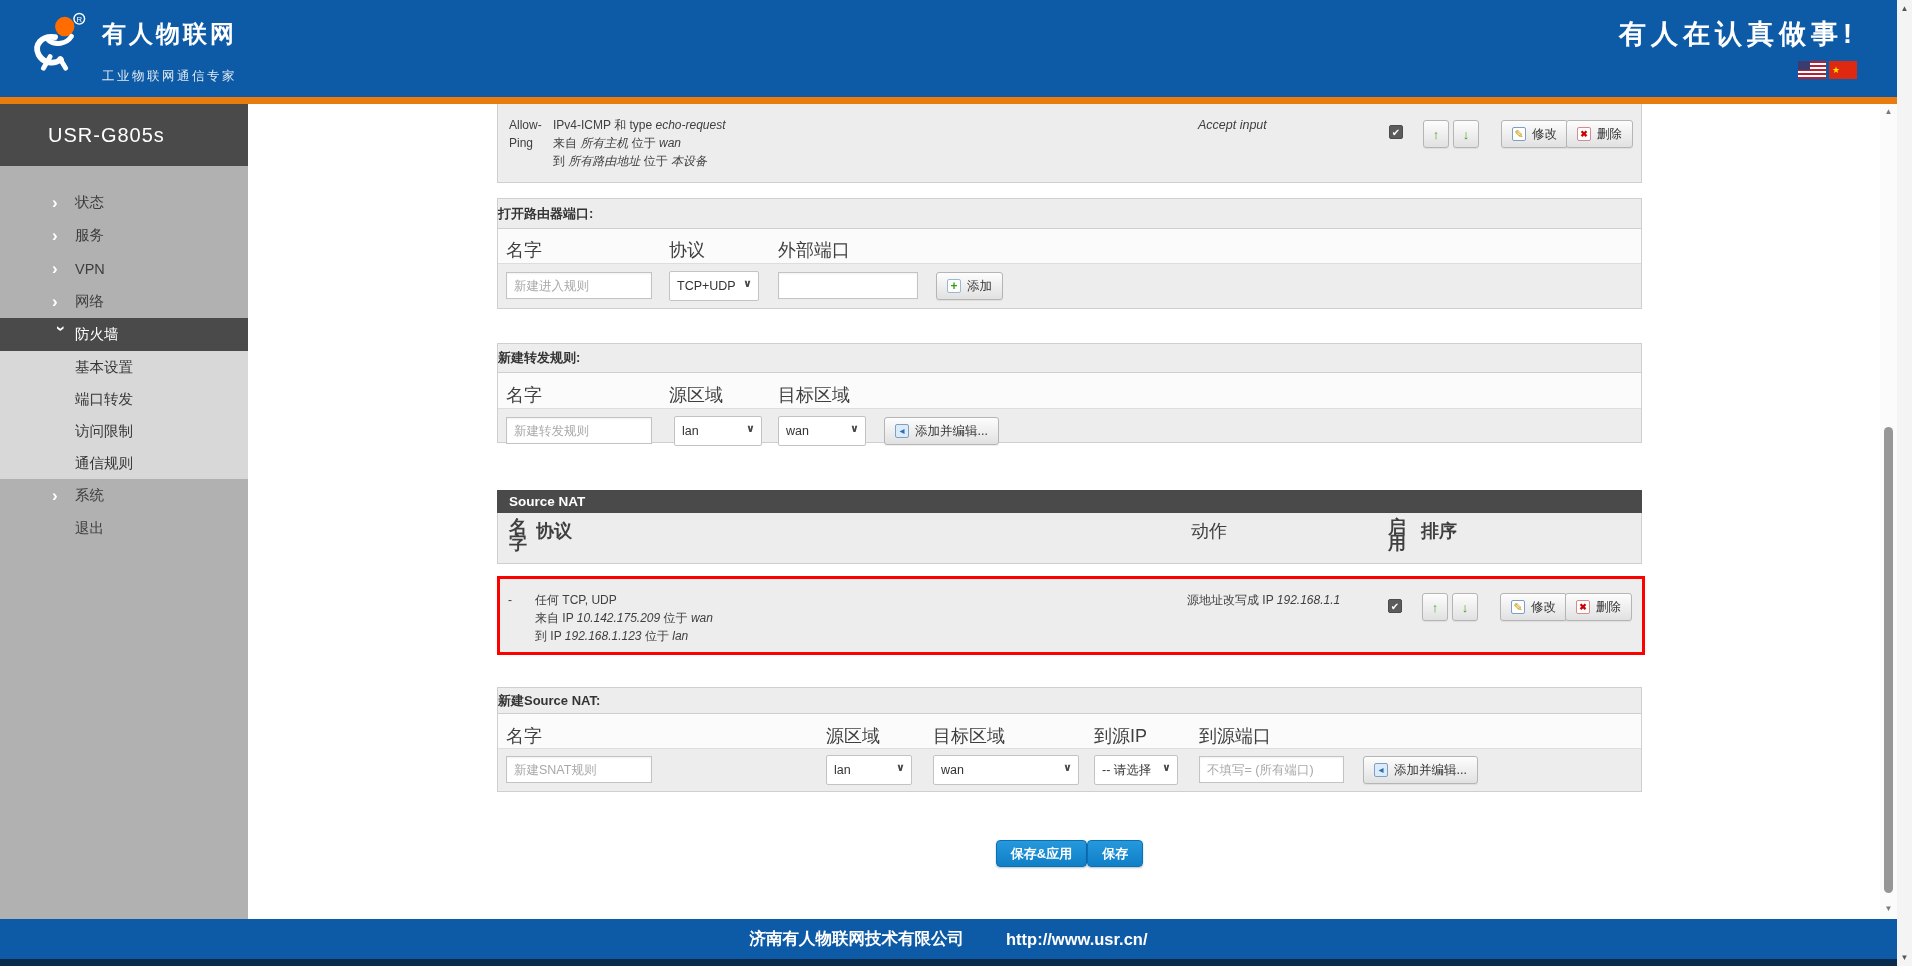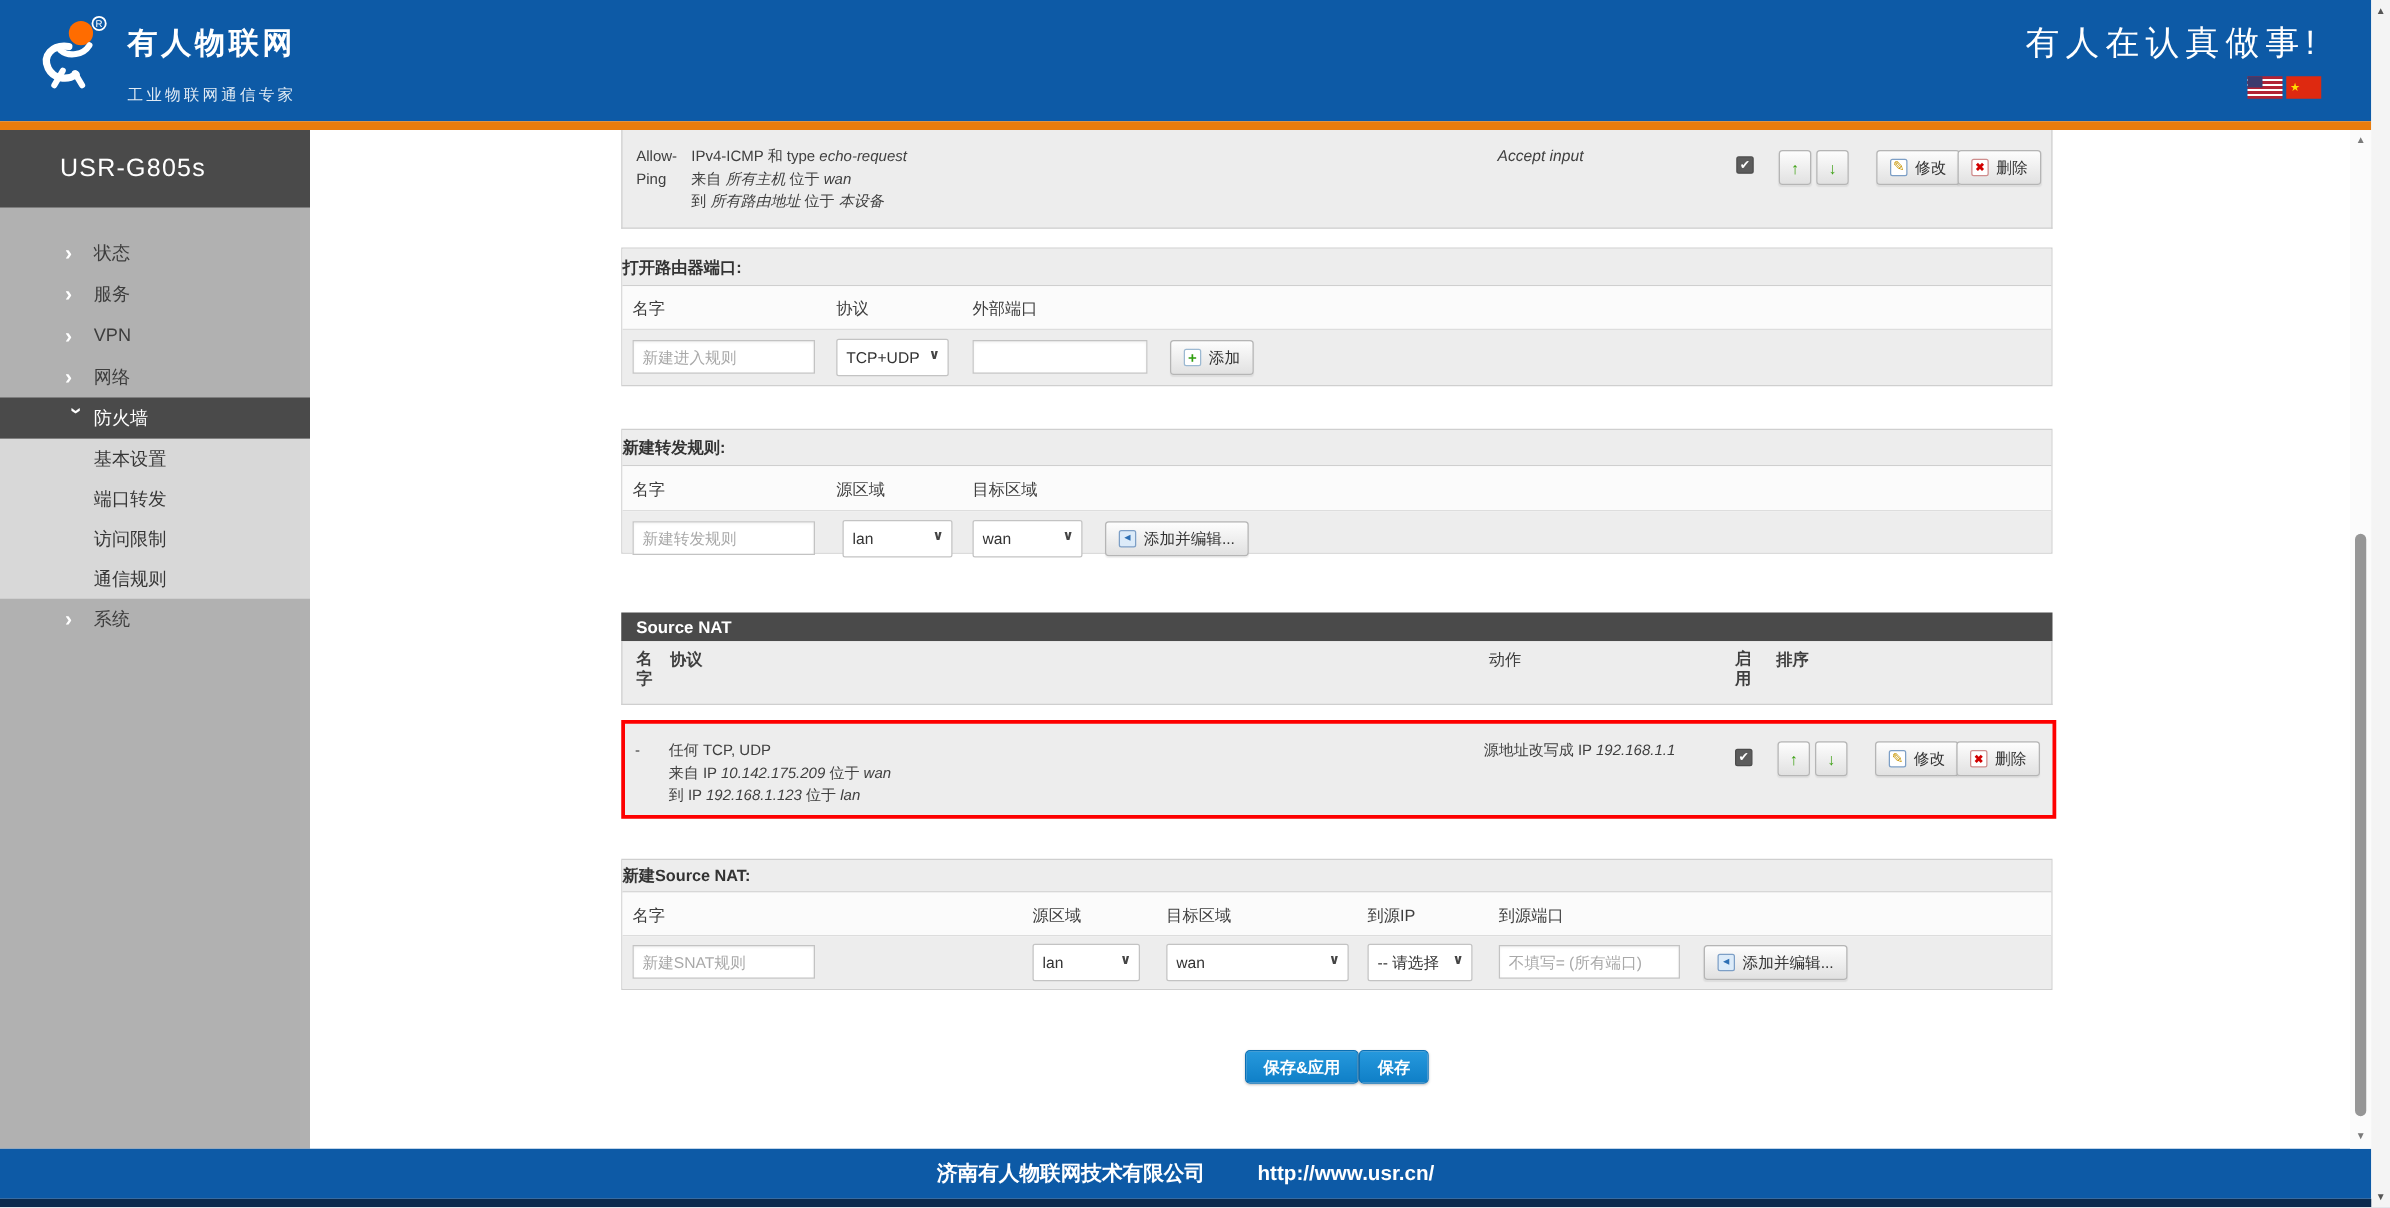--- a/index.html
+++ b/index.html
@@ -8,21 +8,21 @@
   .page { position:relative; width:1912px; height:966px; overflow:hidden; background:#fff; }
 
   
   .tophdr { position:absolute; left:0; top:0; width:1897px; height:97px; background:#0d5aa6; }
   .orangeline { position:absolute; left:0; top:97px; width:1897px; height:7px; background:#e97c0d; }
   .logoblock { position:absolute; left:26px; top:8px; display:flex; align-items:flex-start; }
   .logoart { width:62px; height:62px; margin-top:4px; }
   .brandtxt { margin-left:14px; margin-top:10px; }
   .brandname { color:#fff; font-size:24px; font-weight:bold; letter-spacing:3px; }
   .brandtag { color:rgba(255,255,255,.88); font-size:12.5px; letter-spacing:2.5px; margin-top:18px; }
-  .sloganwrap { position:absolute; right:40px; top:16px; text-align:right; }
+  .sloganwrap { position:absolute; right:40px; top:16px; text-align:right;font-weight:bold; }
   .slogan { color:#fff; font-size:27px; letter-spacing:5px; }
   .flags { margin-top:9px; display:flex; justify-content:flex-end; gap:3px; }
   .flag { width:28px; height:18px; position:relative; display:inline-block; overflow:hidden; }
   .flag-us { background:repeating-linear-gradient(180deg,#b22234 0 2px,#fff 2px 4px); }
   .flag-us .canton { position:absolute; left:0; top:0; width:12px; height:9px; background:#3c3b6e; }
   .flag-cn { background:#de2910; color:#ffde00; font-size:9px; line-height:18px; text-align:left; padding-left:3px; }
 
   
   .sidebar { position:absolute; left:0; top:104px; width:248px; height:815px; background:#b1b1b1; }
   .device { height:62px; background:#4a4a4a; color:#fff; font-size:20px; line-height:62px; padding-left:48px; letter-spacing:1px; }
@@ -33,21 +33,21 @@
   .navitem.active .chev { transform:rotate(90deg); transform-origin:40% 50%; }
   .submenu { background:#d8d8d8; }
   .subitem { height:32px; display:flex; align-items:center; padding-left:75px; font-size:14.5px; color:#363636; cursor:pointer; }
 
   
   .content { position:absolute; left:252px; top:104px; width:1628px; height:815px; background:#fff; overflow:hidden; }
   .box { border:1px solid #cfcfcf; background:#fff; position:absolute; left:245px; width:1145px; }
   .rowT { background:#ededed; border-bottom:1px solid #cfcfcf; font-size:13px; font-weight:bold; color:#333; display:flex; align-items:center; }
   .rowH { background:#fbfbfb; border-bottom:1px solid #ddd; position:relative; }
   .rowI { background:#ededed; position:relative; }
-  .cell { position:absolute; font-size:13px; color:#3f3f3f; }
+  .cell { position:absolute; font-size:18px; color:#3f3f3f; }
   .txt { font-size:12px; color:#404040; line-height:18px; }
   em { font-style:italic; }
   input.tin { position:absolute; height:27px; border:1px solid #c3c3c3; background:#fff; font-size:12.5px; padding:0 7px; color:#333; box-shadow:inset 0 1px 2px rgba(0,0,0,.06); }
   input.tin::placeholder { color:#a9a9a9; }
   .selwrap { position:absolute; height:30px; }
   .selwrap select { width:100%; height:100%; border:1px solid #c3c3c3; background:#fff; font-size:12.5px; color:#333; padding:0 22px 0 7px; appearance:none; -webkit-appearance:none; border-radius:2px; }
   .selwrap .selarrow { position:absolute; right:7px; top:6px; font-size:11px; color:#444; font-weight:bold; pointer-events:none; }
 
   .btn { position:absolute; display:inline-flex; align-items:center; gap:6px; height:28px; padding:0 10px; background:linear-gradient(#fdfdfd,#e1e1e1); border:1px solid #b5b5b5; border-radius:3px; font-size:12.5px; color:#333; cursor:pointer; box-shadow:0 1px 1px rgba(0,0,0,.07); white-space:nowrap; }
   .ico { width:14px; height:14px; display:inline-flex; align-items:center; justify-content:center; font-size:10px; line-height:1; border-radius:2px; background:#fff; }
@@ -142,20 +142,24 @@
             <span>访问限制</span>
           </div>
         <div class="subitem">
             <span>通信规则</span>
           </div>
       </div>
       <div class="navitem">
           <span class="chev">›</span>
           <span>系统</span>
         </div>
+      <div class="navitem">
+          <span class="chev"></span>
+          <span>退出</span>
+        </div>
     </div>
   </div>
 
   <div class="content">
 
     <div class="box" style="top:0; height:79px; border-top:none; background:#ededed;">
       <span class="cell txt" style="left:11px; top:12px; width:48px;">Allow-Ping</span>
       <div class="txt" style="position:absolute; left:55px; top:12px;">
         <div><span>IPv4-ICMP 和 type </span><em>echo-request</em></div>
         <div><span>来自 </span><em>所有主机</em><span> 位于 </span><em>wan</em></div>

